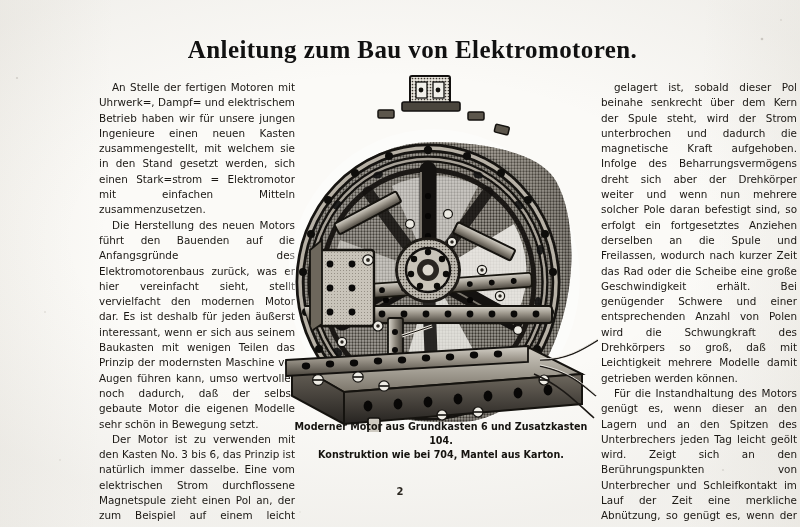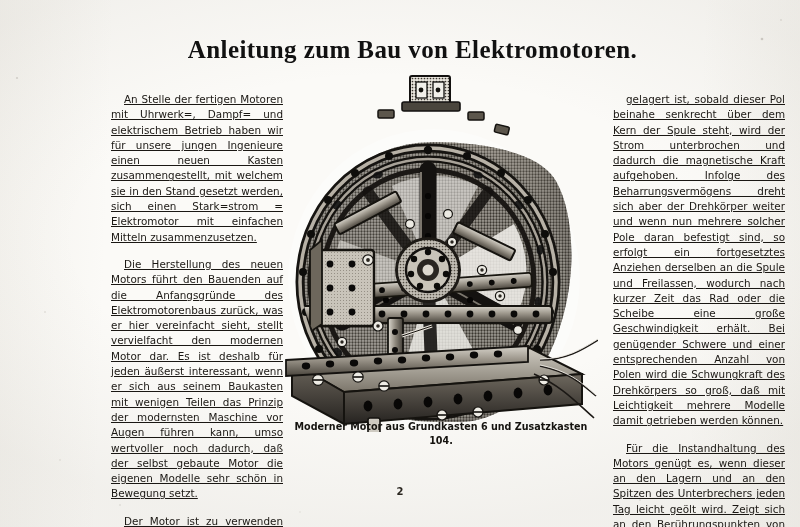--- a/index.html
+++ b/index.html
@@ -57,23 +57,22 @@
     text-align: justify;
     text-justify: inter-word;
     color: #1a1713;
     font-family: "DejaVu Sans", sans-serif;
     font-weight: 400;
     -webkit-font-smoothing: none;
   }
   #column-left  { left: 99px;  }
   #column-right { left: 601px; }
   .column p {
-    margin: 12px;
+    margin: 0;
     text-indent: 13px;
-    text-decoration: underline;
   }
   .column p + p { margin-top: 0px; }
   .column p:last-child::after {
     content: "";
     display: inline-block;
     width: 100%;
   }
 
   
   #figure {
@@ -499,17 +498,18 @@
       </g>
       <g fill="none" stroke="#efece5" stroke-width="0.9">
         <path d="M258 285 C 284 285, 300 275, 316 265"></path>
         <path d="M258 291 C 286 297, 298 307, 314 321"></path>
       </g>
     </svg>
   </div>
 
   <div id="caption">
     <div class="line1">Moderner Motor aus Grundkasten 6 und Zusatzkasten 104.</div>
+    <div class="line2">Konstruktion wie bei 704, Mantel aus Karton.</div>
   </div>
 
   <div id="page-number">2</div>
 
 </div>
 
 </body></html>

